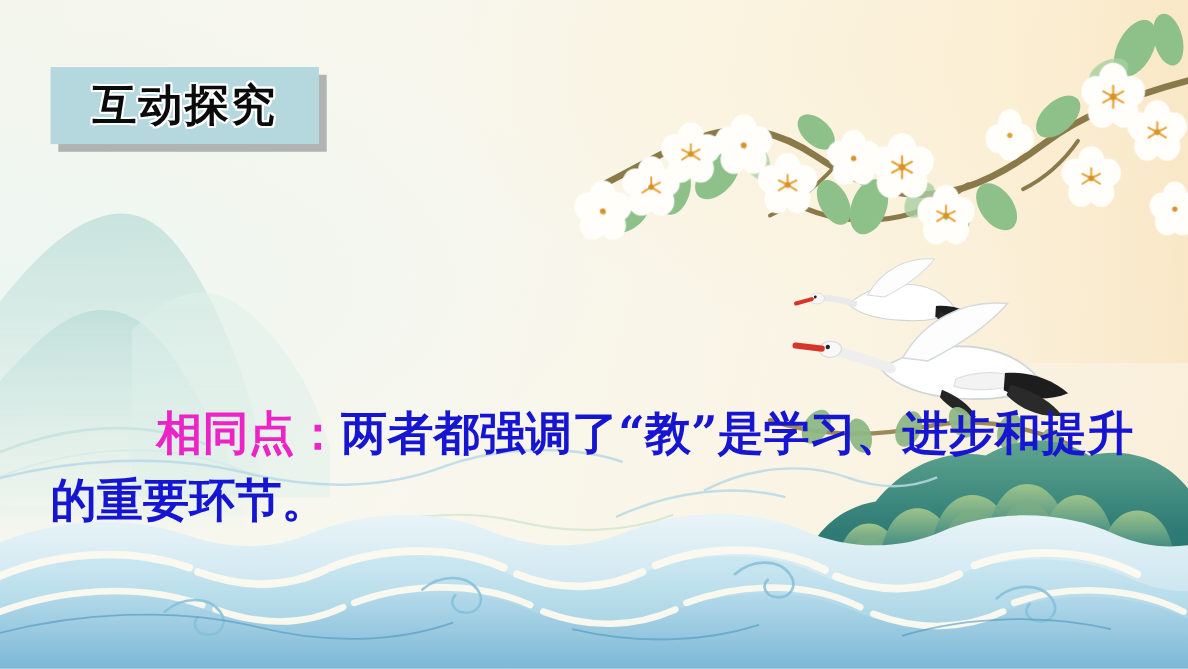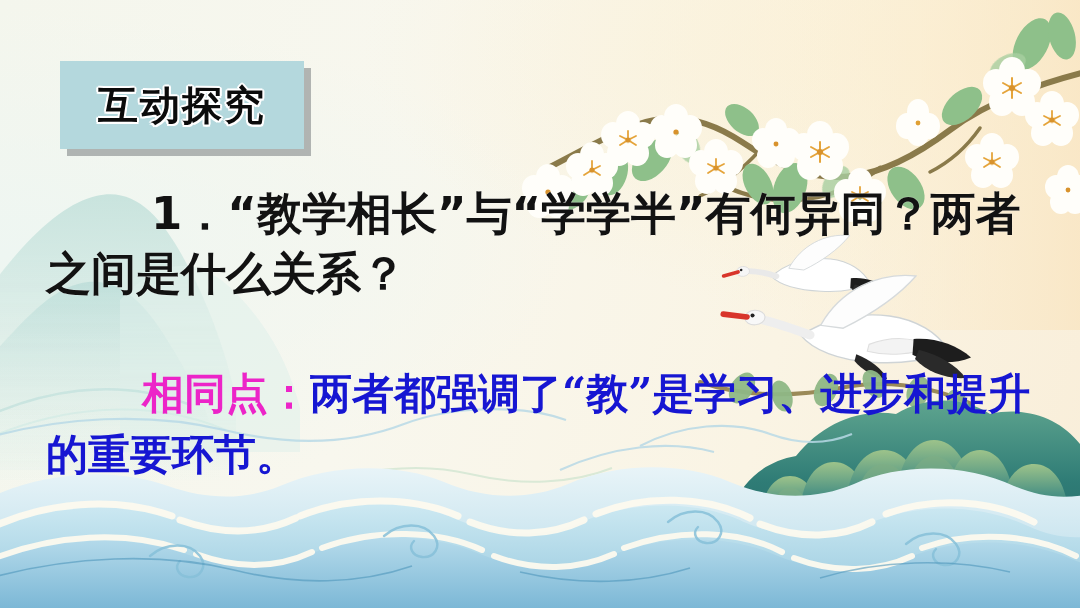--- a/index.html
+++ b/index.html
@@ -20,22 +20,22 @@
       radial-gradient(90% 70% at 0% 42%, #eef6f2 0%, rgba(238,246,242,0) 58%),
       linear-gradient(104deg, #f4f6ed 0%, #f8f7ee 36%, #faf4e4 70%, #f9eed9 100%);
   }
 
   
   .bg-layer { position:absolute; inset:0; pointer-events:none; }
   .bg-layer svg { display:block; width:1080px; height:608px; }
 
   
   #title-badge {
-    position:absolute; left:60px; top:61px;
-    width:244px; height:88px;
+    position:absolute; left:46px; top:61px;
+    width:244px; height:70px;
     background:#b4d8dd;
     box-shadow:7px 7px 0 0 rgba(120,126,128,.55);
     display:flex; align-items:center; justify-content:center;
     z-index:6;
   }
   #title-badge .badge-text {
     font-family:"DejaVu Sans","Liberation Sans",sans-serif;
     font-size:40px; font-weight:700; color:#0b0b0b;
     letter-spacing:2px; line-height:1;
     text-shadow:
@@ -490,21 +490,18 @@
           <path d="M820 578 C 880 560 950 558 1010 572"></path>
         </g>
       </g>
     </svg>
   </div>
 
   <div id="title-badge">
     <span class="badge-text">互动探究</span>
   </div>
 
-  <div id="question-block">
-    <p id="question-text">1．“教学相长”与“学学半”有何异同？两者之间是什么关系？</p>
-  </div>
 
   <div id="answer-block">
     <p id="answer-text"><span class="lead">相同点：</span><span class="body">两者都强调了“教”是学习、进步和提升的重要环节。</span></p>
   </div>
 
 </div>
 
 </body></html>

